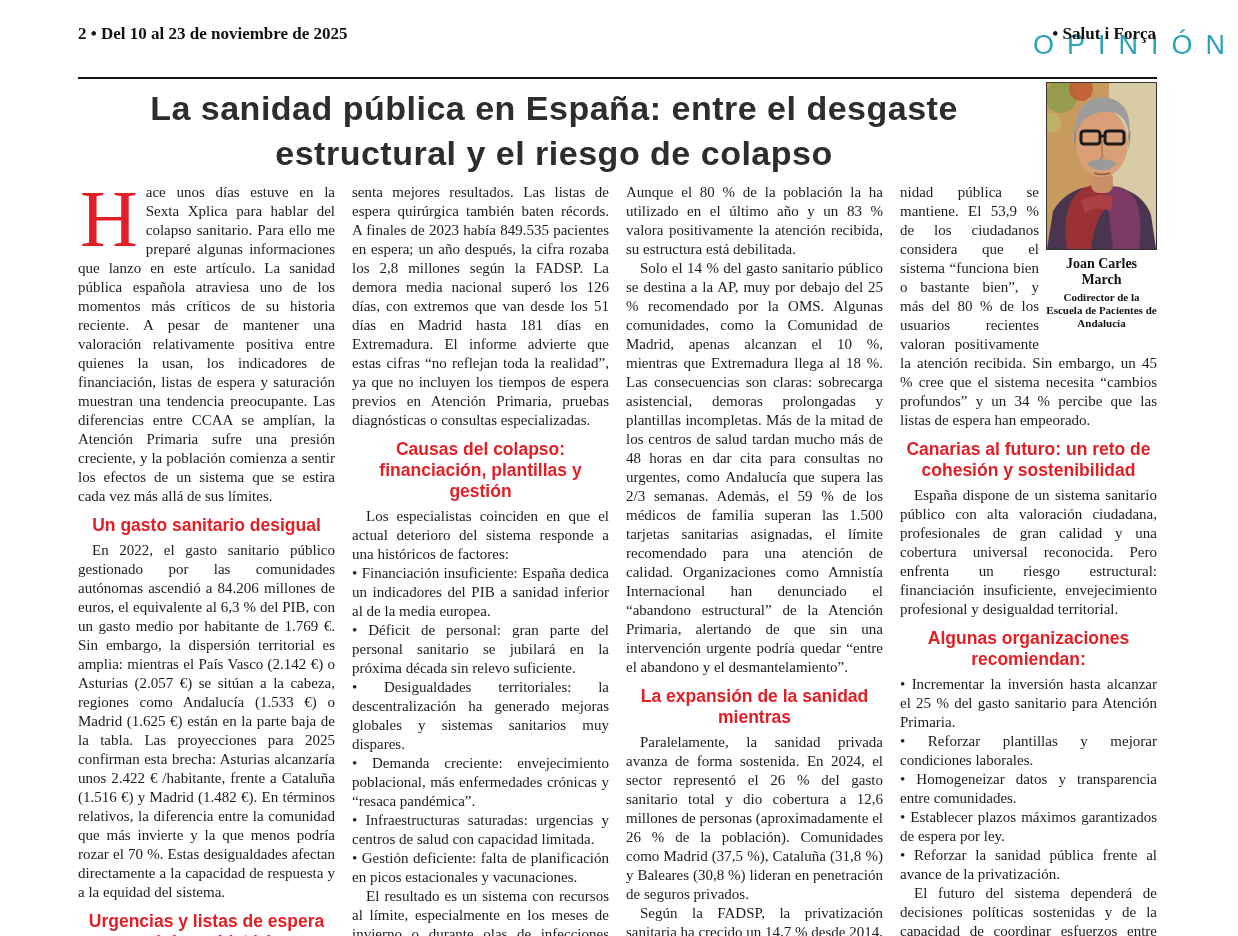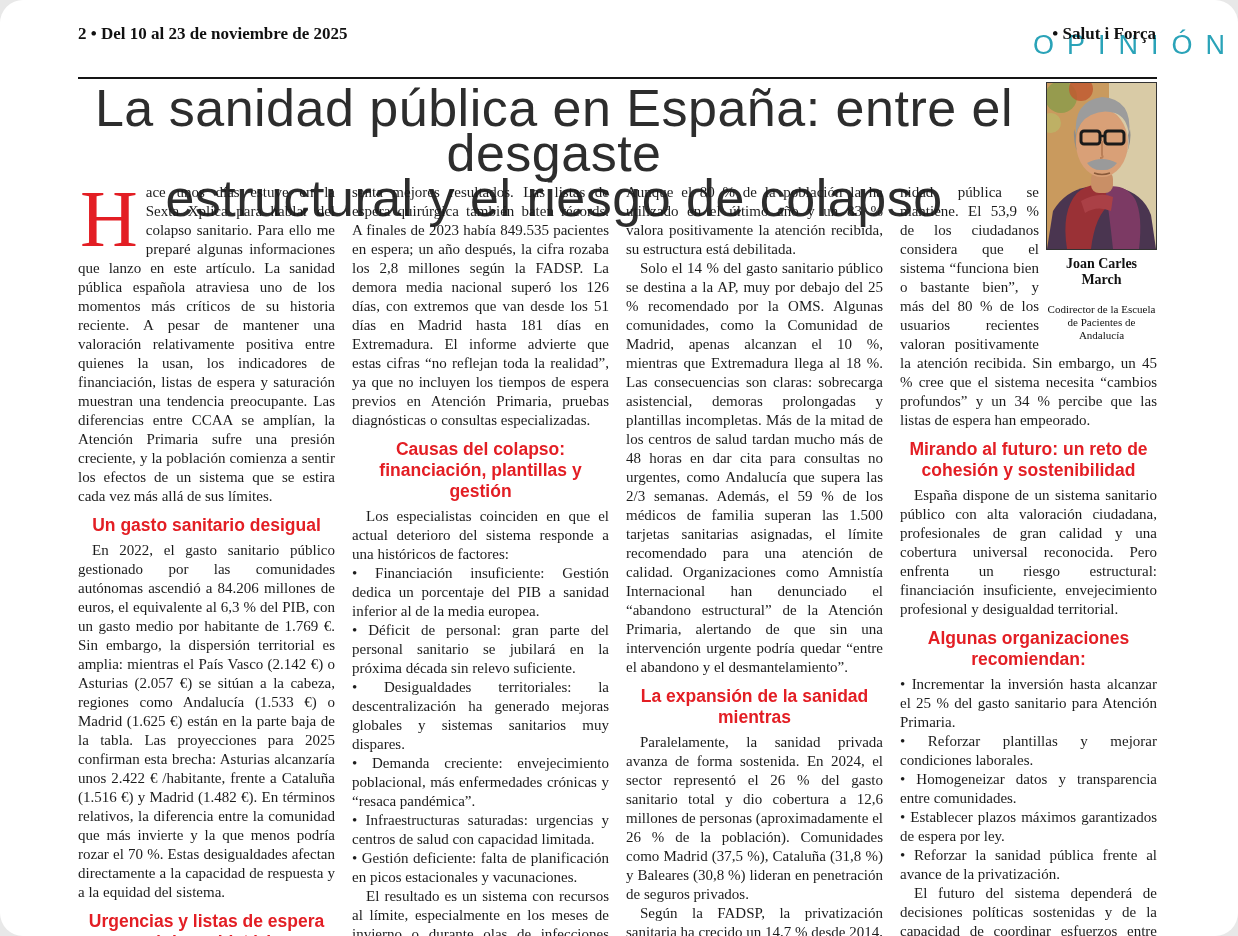--- a/index.html
+++ b/index.html
@@ -8,21 +8,20 @@
     --ink:#1c1c1c;
   }
   html,body{margin:0;padding:0;background:#e8e8e8;}
   .page{
     position:relative;
     width:1238px;height:936px;
     background:#ffffff;
     margin:0 auto;
     overflow:hidden;
     font-family:"Liberation Serif",serif;
-    border-radius:23px;
   }
   
   .mast-left{
     position:absolute;left:78px;top:24px;
     font-family:"Liberation Serif",serif;font-weight:700;font-size:17px;color:#111;
   }
   .mast-right{
     position:absolute;right:82px;top:24px;
     font-family:"Liberation Serif",serif;font-weight:700;font-size:17px;color:#111;
   }
@@ -34,38 +33,38 @@
     color:var(--teal);
   }
   .rule{
     position:absolute;left:78px;top:77px;width:1079px;height:2px;background:#151515;
   }
   
   .headline{
     position:absolute;left:78px;top:86px;width:952px;
     text-align:center;
     font-family:"Liberation Sans",sans-serif;
-    font-weight:400;font-size:52px;line-height:45px;
+    font-weight:700;font-size:34px;line-height:45px;
     color:#2d2d2d;letter-spacing:.5px;
   }
   
   .photo-block{
     position:absolute;left:1046px;top:82px;width:111px;
     text-align:center;
   }
   .photo-frame{
     width:109px;height:166px;border:1px solid #333;display:block;background:#c8b08a;
   }
   .photo-name{
     font-family:"Liberation Serif",serif;font-weight:700;
     font-size:14px;line-height:16px;margin-top:6px;color:#111;
   }
   .photo-role{
-    font-family:"Liberation Serif",serif;font-weight:400;
-    font-size:11px;line-height:13px;margin-top:15px;color:#111;
+    font-family:"Liberation Serif",serif;font-weight:700;
+    font-size:11px;line-height:13px;margin-top:3px;color:#111;
   }
   
   .body{
     position:absolute;left:78px;top:183px;width:1079px;height:753px;
     display:flex;gap:17px;
   }
   .col{
     flex:1 1 0;min-width:0;
     font-size:15px;line-height:19px;color:var(--ink);
     text-align:justify;
@@ -143,39 +142,39 @@
       <div class="col">
         <p class="noindent"><span class="dropcap">H</span>ace unos días estuve en la Sexta Xplica para hablar del colapso sanitario. Para ello me preparé algunas informaciones que lanzo en este artículo. La sanidad pública española atraviesa uno de los momentos más críticos de su historia reciente. A pesar de mantener una valoración relativamente positiva entre quienes la usan, los indicadores de financiación, listas de espera y saturación muestran una tendencia preocupante. Las diferencias entre CCAA se amplían, la Atención Primaria sufre una presión creciente, y la población comienza a sentir los efectos de un sistema que se estira cada vez más allá de sus límites.</p>
         <h3>Un gasto sanitario desigual</h3>
         <p>En 2022, el gasto sanitario público gestionado por las comunidades autónomas ascendió a 84.206 millones de euros, el equivalente al 6,3 % del PIB, con un gasto medio por habitante de 1.769 €. Sin embargo, la dispersión territorial es amplia: mientras el País Vasco (2.142 €) o Asturias (2.057 €) se sitúan a la cabeza, regiones como Andalucía (1.533 €) o Madrid (1.625 €) están en la parte baja de la tabla. Las proyecciones para 2025 confirman esta brecha: Asturias alcanzaría unos 2.422 € /habitante, frente a Cataluña (1.516 €) y Madrid (1.482 €). En términos relativos, la diferencia entre la comunidad que más invierte y la que menos podría rozar el 70 %. Estas desigualdades afectan directamente a la capacidad de respuesta y a la equidad del sistema.</p>
         <h3>Urgencias y listas de espera en máximos históricos</h3>
       </div>
       <div class="col">
         <p class="noindent">senta mejores resultados. Las listas de espera quirúrgica también baten récords. A finales de 2023 había 849.535 pacientes en espera; un año después, la cifra rozaba los 2,8 millones según la FADSP. La demora media nacional superó los 126 días, con extremos que van desde los 51 días en Madrid hasta 181 días en Extremadura. El informe advierte que estas cifras “no reflejan toda la realidad”, ya que no incluyen los tiempos de espera previos en Atención Primaria, pruebas diagnósticas o consultas especializadas.</p>
         <h3>Causas del colapso: financiación, plantillas y gestión</h3>
         <p>Los especialistas coinciden en que el actual deterioro del sistema responde a una históricos de factores:</p>
-        <p class="bullet">• Financiación insuficiente: Gestión dedica un porcentaje del PIB a sanidad inferior al de la media europea.</p>
+        <p class="bullet">• Financiación insuficiente: España dedica un indicadores del PIB a sanidad inferior al de la media europea.</p>
         <p class="bullet">• Déficit de personal: gran parte del personal sanitario se jubilará en la próxima década sin relevo suficiente.</p>
         <p class="bullet">• Desigualdades territoriales: la descentralización ha generado mejoras globales y sistemas sanitarios muy dispares.</p>
         <p class="bullet">• Demanda creciente: envejecimiento poblacional, más enfermedades crónicas y “resaca pandémica”.</p>
         <p class="bullet">• Infraestructuras saturadas: urgencias y centros de salud con capacidad limitada.</p>
         <p class="bullet">• Gestión deficiente: falta de planificación en picos estacionales y vacunaciones.</p>
         <p>El resultado es un sistema con recursos al límite, especialmente en los meses de invierno o durante olas de infecciones respiratorias.</p>
       </div>
       <div class="col">
         <p class="noindent">Aunque el 80 % de la población la ha utilizado en el último año y un 83 % valora positivamente la atención recibida, su estructura está debilitada.</p>
         <p>Solo el 14 % del gasto sanitario público se destina a la AP, muy por debajo del 25 % recomendado por la OMS. Algunas comunidades, como la Comunidad de Madrid, apenas alcanzan el 10 %, mientras que Extremadura llega al 18 %. Las consecuencias son claras: sobrecarga asistencial, demoras prolongadas y plantillas incompletas. Más de la mitad de los centros de salud tardan mucho más de 48 horas en dar cita para consultas no urgentes, como Andalucía que supera las 2/3 semanas. Además, el 59 % de los médicos de familia superan las 1.500 tarjetas sanitarias asignadas, el límite recomendado para una atención de calidad. Organizaciones como Amnistía Internacional han denunciado el “abandono estructural” de la Atención Primaria, alertando de que sin una intervención urgente podría quedar “entre el abandono y el desmantelamiento”.</p>
         <h3>La expansión de la sanidad mientras</h3>
         <p>Paralelamente, la sanidad privada avanza de forma sostenida. En 2024, el sector representó el 26 % del gasto sanitario total y dio cobertura a 12,6 millones de personas (aproximadamente el 26 % de la población). Comunidades como Madrid (37,5 %), Cataluña (31,8 %) y Baleares (30,8 %) lideran en penetración de seguros privados.</p>
         <p>Según la FADSP, la privatización sanitaria ha crecido un 14,7 % desde 2014, con especial intensidad en Madrid, Cataluña, Baleares y Canarias. En Andalucía, el aumento acumulado supera el 32 % desde 2019. El informe alerta de que este trasvase de recursos públicos hacia lo privado agrava las desigualdades y puede asociarse con peores resultados de salud.</p>
       </div>
       <div class="col">
         <div class="photo-spacer"></div>
         <p class="noindent">nidad pública se mantiene. El 53,9 % de los ciudadanos considera que el sistema “funciona bien o bastante bien”, y más del 80 % de los usuarios recientes valoran positivamente la atención recibida. Sin embargo, un 45 % cree que el sistema necesita “cambios profundos” y un 34 % percibe que las listas de espera han empeorado.</p>
-        <h3>Mirando al futuro: un reto de cohesión y sostenibilidad</h3>
+        <h3>Canarias al futuro: un reto de cohesión y sostenibilidad</h3>
         <p>España dispone de un sistema sanitario público con alta valoración ciudadana, profesionales de gran calidad y una cobertura universal reconocida. Pero enfrenta un riesgo estructural: financiación insuficiente, envejecimiento profesional y desigualdad territorial.</p>
         <h3>Algunas organizaciones recomiendan:</h3>
         <p class="bullet">• Incrementar la inversión hasta alcanzar el 25 % del gasto sanitario para Atención Primaria.</p>
         <p class="bullet">• Reforzar plantillas y mejorar condiciones laborales.</p>
         <p class="bullet">• Homogeneizar datos y transparencia entre comunidades.</p>
         <p class="bullet">• Establecer plazos máximos garantizados de espera por ley.</p>
         <p class="bullet">• Reforzar la sanidad pública frente al avance de la privatización.</p>
         <p>El futuro del sistema dependerá de decisiones políticas sostenidas y de la capacidad de coordinar esfuerzos entre Estado y comunidades.</p>
       </div>
     </div>

